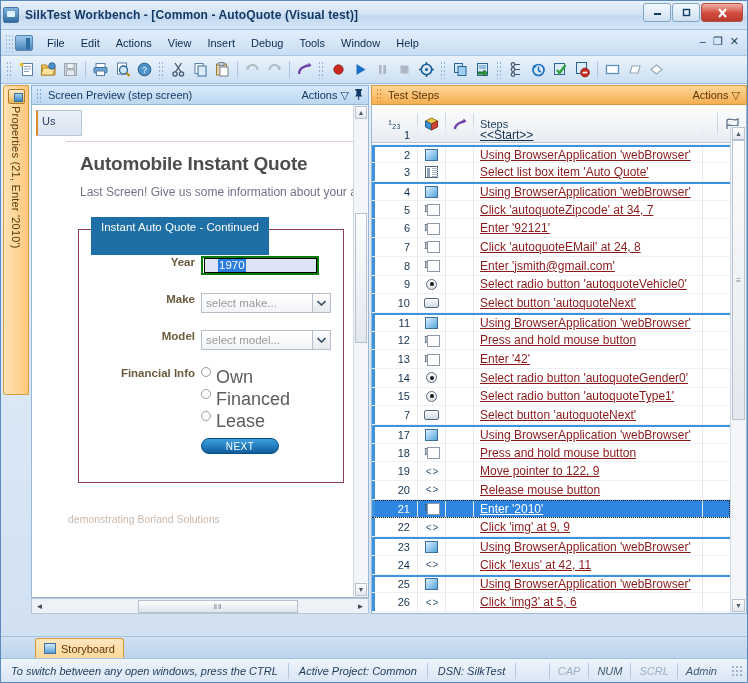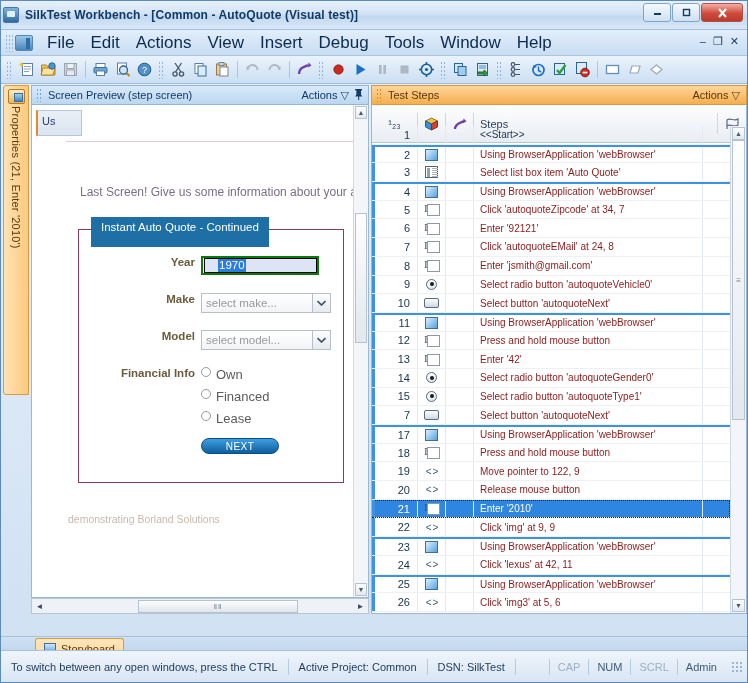--- a/index.html
+++ b/index.html
@@ -41,21 +41,21 @@
   .menubar{
     height:26px; display:flex; align-items:center; gap:0px;
     background:linear-gradient(#e2eefb,#c8ddf2);
     border-bottom:1px solid #a9c7e2; position:relative; padding-left:4px;
   }
   .grip{ width:8px;height:18px; background-image:radial-gradient(#8fb4d6 40%, transparent 41%);
     background-size:3px 4px; opacity:.9; margin-right:2px;}
   .menu-ico{ width:18px;height:16px;border:1px solid #5785b5;border-radius:2px;
     background:linear-gradient(#9cc8ea,#4a85ba); margin-right:6px; position:relative;}
   .menu-ico:after{content:"";position:absolute;right:2px;top:2px;width:4px;height:11px;background:#2f6ea5;}
-  .menubar .mi{ padding:3px 8px; color:#0d2b4d; font-size:17px; cursor:default; white-space:nowrap;}
+  .menubar .mi{ padding:3px 8px; color:#0d2b4d; font-size:11px; cursor:default; white-space:nowrap;}
   .mdibtns{ position:absolute; right:8px; top:4px; display:flex; gap:7px; color:#21425f; font-size:11px;}
   .mdibtns span{ line-height:14px;}
 
   
   .toolbar{
     height:28px; display:flex; align-items:center;
     background:linear-gradient(#eaf3fc,#cbdff3);
     border-bottom:1px solid #9dbfdd; padding-left:3px; gap:1px;
   }
   .tsep{ width:7px;height:18px; background-image:radial-gradient(#8fb4d6 40%, transparent 41%);
@@ -109,42 +109,42 @@
   .pv-hr{ position:absolute; left:34px; right:14px; top:36px; height:1px; background:#e6c9d8; }
   .pv-title{ position:absolute; left:48px; top:48px; font-size:19px; font-weight:bold; color:#4d4d4d;
     font-family:"Liberation Sans", sans-serif; letter-spacing:-.2px;}
   .pv-sub{ position:absolute; left:48px; top:80px; font-size:12px; color:#7b6e86; white-space:nowrap;}
 
   .fieldset{
     position:absolute; left:46px; top:124px; width:266px; height:254px;
     border:1px solid #8d3a63; border-top:1px solid #8d3a63;
   }
   .legend{
-    position:absolute; left:12px; top:-13px; height:30px; padding:4px 10px 0 10px;
+    position:absolute; left:12px; top:-13px; height:38px; padding:4px 10px 0 10px;
     background:#1d6fa5; color:#fff; font-size:11.5px; white-space:nowrap;
   }
   .frow{ position:absolute; left:0; right:0; display:flex; align-items:flex-start;}
   .flabel{ width:122px; text-align:right; font-weight:bold; font-size:11.5px; color:#6b5b3e; padding-right:6px;}
   .yearbox{
     width:118px;height:19px; border:2px solid #0a7a0a; background:#fff;
     display:flex;align-items:center; padding:0 0 0 1px; position:relative;
   }
   .yearbox .inner{ border:1px solid #000; height:15px; width:114px; background:#dde4f5; display:flex;align-items:center;}
   .yearbox .sel{ background:#2b7de0; color:#fff; font-size:11.5px; padding:0 1px; margin-left:13px; line-height:13px;}
   .selectbox{
     width:130px;height:20px; border:1px solid #b6bfc9; background:linear-gradient(#ffffff,#f2f4f7);
     display:flex; align-items:center; font-size:11.5px; color:#9a9a9a; padding-left:4px; position:relative;
   }
   .selectbox .arrow{
     position:absolute; right:-1px; top:-1px; width:19px; height:20px;
     border:1px solid #b6bfc9; background:linear-gradient(#fdfdfd,#e6eaee);
     display:flex;align-items:center;justify-content:center; color:#4b5a68; font-size:9px;
   }
   .radio{ width:10px;height:10px;border:1px solid #9b9b9b;border-radius:50%;background:#fff; margin-right:5px;}
-  .rlabel{ font-size:13px; color:#5c5c5c;}
+  .rlabel{ font-size:18px; color:#5c5c5c;}
   .nextbtn{
     width:78px;height:16px;border-radius:8px; background:linear-gradient(#3d9fe0,#0e5e9c);
     color:#fff;font-size:10px;display:flex;align-items:center;justify-content:center;letter-spacing:.5px;
     border:1px solid #0a4d80;
   }
   .pv-foot{ position:absolute; left:36px; top:408px; font-size:10.5px; color:#c7b9ae; }
 
   .pv-vscroll{
     position:absolute; right:0; top:0; bottom:0; width:15px; background:#f3f5f8; border-left:1px solid #cfd9e4;
   }
@@ -187,21 +187,21 @@
   .ch-steps{ flex:1; justify-content:flex-start; padding-left:6px;}
   .ch-flag{ width:28px;}
   .rows{ position:absolute; left:0; right:16px; top:21px; bottom:0; overflow:hidden;}
   .row{ height:18.7px; display:flex; align-items:center; position:relative;
         border-bottom:1px solid #edf1f6; }
   .row .cnum{ width:46px; text-align:right; padding-right:7px; font-size:11px; color:#16324f;
         border-right:1px solid #e3e9f0; height:100%; display:flex;align-items:center;justify-content:flex-end;}
   .row .cic{ width:28px; display:flex;align-items:center;justify-content:center;
         border-right:1px solid #e3e9f0; height:100%;}
   .row .cic2{ width:28px; border-right:1px solid #e3e9f0; height:100%;}
-  .row .ctxt{ flex:1; padding-left:6px; font-size:10px; color:#8b1a1a; white-space:nowrap; overflow:hidden;}
+  .row .ctxt{ flex:1; padding-left:6px; font-size:12px; color:#8b1a1a; white-space:nowrap; overflow:hidden;text-decoration:underline;}
   .row .cend{ width:28px; border-left:1px solid #e3e9f0; height:100%;}
   .row.sep{ border-top:2px solid #3d93dd; }
   .row.start .ctxt{ color:#16324f; }
   .row.selected{ background:#2f86e0; }
   .row.selected .ctxt, .row.selected .cnum{ color:#fff;}
   .row.selected{ outline:1px dotted #1a1a1a; outline-offset:-1px;}
   .groupbar{ position:absolute; left:0; width:3px; top:0; bottom:0; background:#3d93dd;}
 
   .gv-scroll{ position:absolute; right:0; top:21px; bottom:0; width:16px;
     background:#f3f5f8; border-left:1px solid #cfd9e4;}
@@ -236,23 +236,23 @@
   }
   .sbtab{
     height:20px; display:flex; align-items:center; gap:5px; padding:0 8px;
     background:linear-gradient(#ffe6bd,#ffd79a); border:1px solid #d79a3f; border-bottom:none;
     color:#5a3708; font-size:11px; border-radius:3px 3px 0 0;
   }
   .sb-ico{ width:12px;height:11px;border:1px solid #3b6f9d;background:linear-gradient(#cfe9ff,#5aa0d8);}
 
   
   .statusbar{
-    position:absolute; left:0; right:0; bottom:0; height:32px;
+    position:absolute; left:0; right:0; bottom:0; height:24px;
     background:linear-gradient(#eef4fb,#d9e6f4); border-top:1px solid #a6c3de;
-    display:flex; align-items:center; font-size:11px; color:#1c3a59;
+    display:flex; align-items:center; font-size:11px; color:#1c3a59;font-style:italic;
   }
   .sb-cell{ padding:0 10px; height:16px; display:flex;align-items:center;}
   .sb-div{ width:1px;height:16px;background:#b6cbe0;}
   .sb-right{ margin-left:auto; display:flex; align-items:center;}
   .sb-key{ padding:0 8px; color:#3e5a75;}
   .sb-key.off{ color:#9bb0c4;}
   .sb-grip{ width:12px;height:12px;margin:0 4px 0 6px;
     background-image:radial-gradient(#9db6cd 40%, transparent 41%); background-size:4px 4px;}
 </style>
 </head>
@@ -497,20 +497,21 @@
         <div class="ppin">
           <svg width="9" height="11" viewBox="0 0 9 11">
               <path d="M1 0 h7 v1.5 h-1 v4 l1.2 2 h-3 v3.5 h-1 v-3.5 h-3 l1.2 -2 v-4 h-1z" fill="#123a66"></path>
             </svg>
         </div>
       </div>
 
       <div class="previewbox">
         <div class="pvtab">Us</div>
         <div class="pv-hr"></div>
+        <div class="pv-title">Automobile Instant Quote</div>
         <div class="pv-sub">Last Screen! Give us some information about your auto</div>
 
         <div class="fieldset">
           <div class="legend">Instant Auto Quote - Continued</div>
 
           <div class="frow" style="top:26px;">
             <div class="flabel">Year</div>
             <div class="yearbox">
               <div class="inner">
                 <span class="sel">1970</span>

